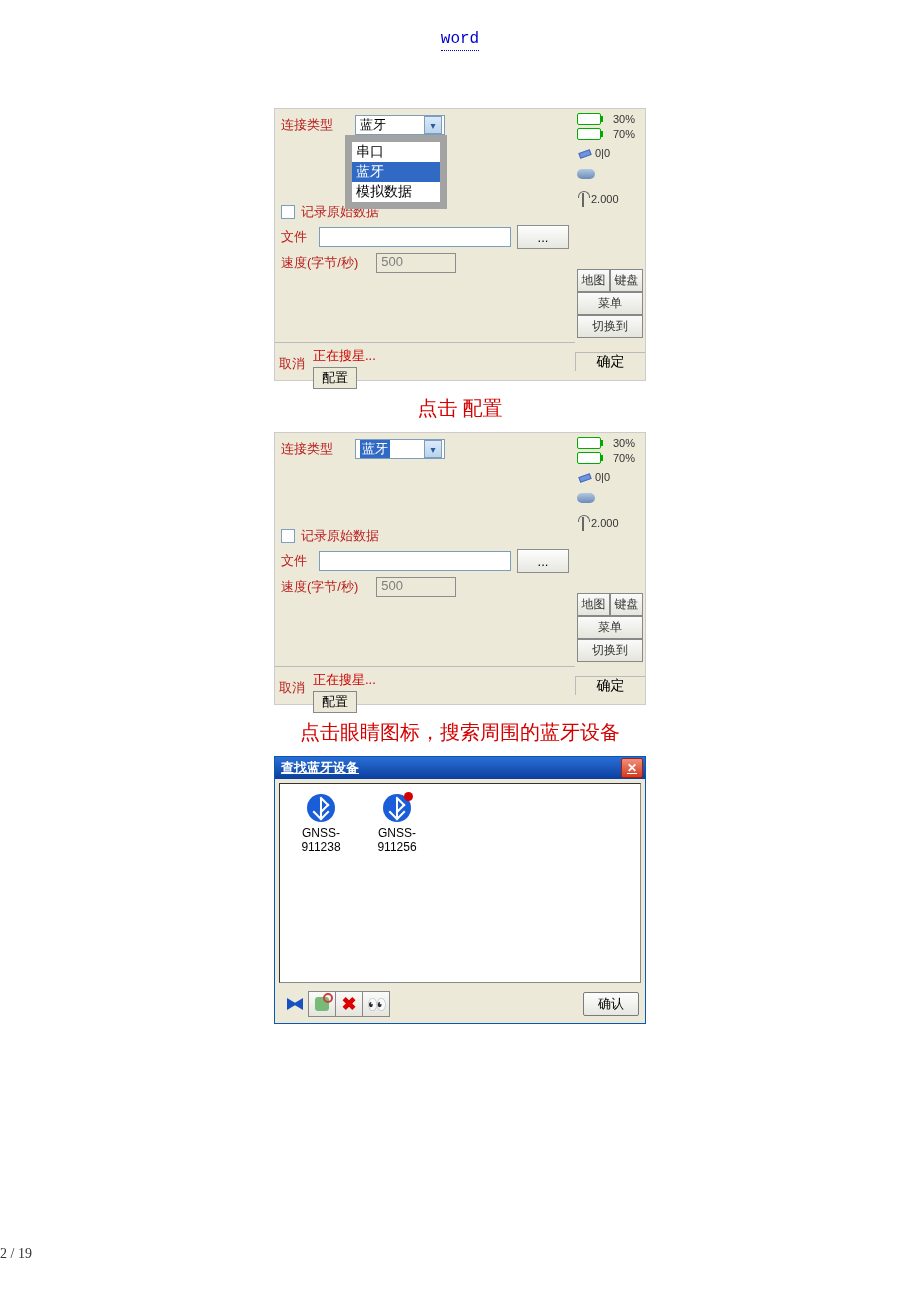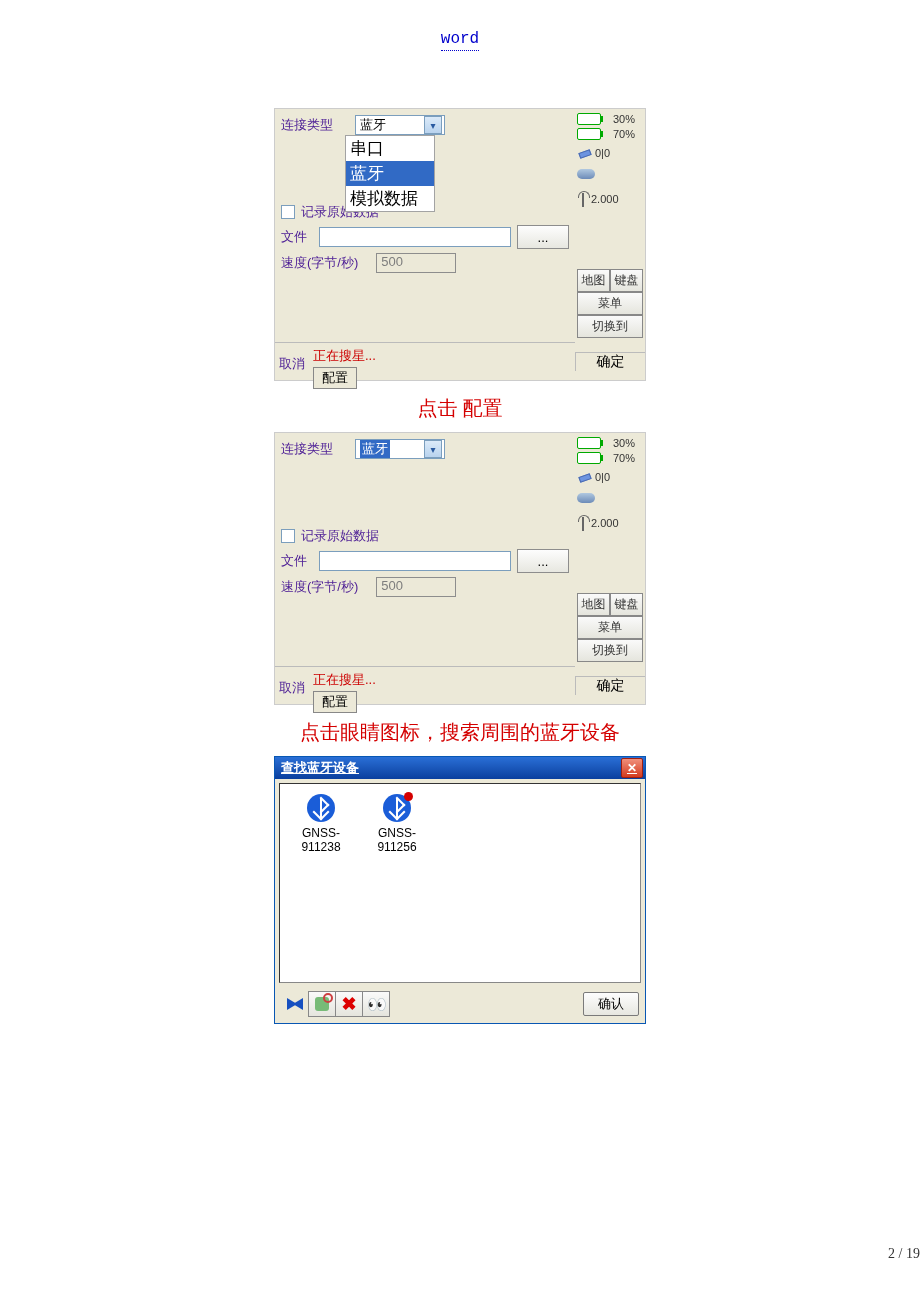--- a/index.html
+++ b/index.html
@@ -33,21 +33,21 @@
     text-align: center;
     color: #d40000;
     font-family: "SimSun", serif;
     font-size: 20px;
     margin: 14px 0 10px;
   }
   .page-number {
     position: absolute;
     bottom: 40px;
     width: 100%;
-    text-align: right;
+    text-align: left;
     font-size: 14px;
     color: #333;
     font-family: "Times New Roman", serif;
   }
 
   
   .panel-wrap {
     margin: 0 auto 12px;
     width: 372px;
     border: 1px solid #ccc;
@@ -65,21 +65,21 @@
     box-sizing: border-box;
   }
   .side-area {
     width: 70px;
     padding: 4px 2px;
     box-sizing: border-box;
     font-size: 11px;
     color: #333;
   }
   .row { display: flex; align-items: center; margin-bottom: 4px; }
-  .lbl { font-size: 13px; color: #4c1d95; padding-right: 4px; white-space: nowrap; }
+  .lbl { font-size: 13px; color: #b91c1c; padding-right: 4px; white-space: nowrap; }
   .combo {
     border: 1px solid #7b9ebd;
     background: #fff;
     height: 20px;
     display: inline-flex;
     align-items: center;
     padding: 0 2px 0 4px;
     font-size: 13px;
     box-sizing: border-box;
     width: 90px;
@@ -95,22 +95,22 @@
     background: linear-gradient(#dbeaf9,#b9d3ee);
     border: 1px solid #7b9ebd;
     display: flex; align-items: center; justify-content: center;
     font-size: 10px; color: #2a5aa0;
   }
   .dropdown {
     position: absolute;
     top: 26px; left: 70px;
     width: 88px;
     background: #fff;
-    border: 1px solid #a3a3a3;
-    font-size: 17px;
+    border: 7px solid #a3a3a3;
+    font-size: 14px;
     z-index: 5;
   }
   .dropdown .opt { padding: 1px 4px; }
   .dropdown .opt.hover { background: #316ac5; color: #fff; }
   .chk {
     width: 14px; height: 14px;
     border: 1px solid #7b9ebd;
     background: #fff;
     margin-right: 6px;
     display: inline-block;

